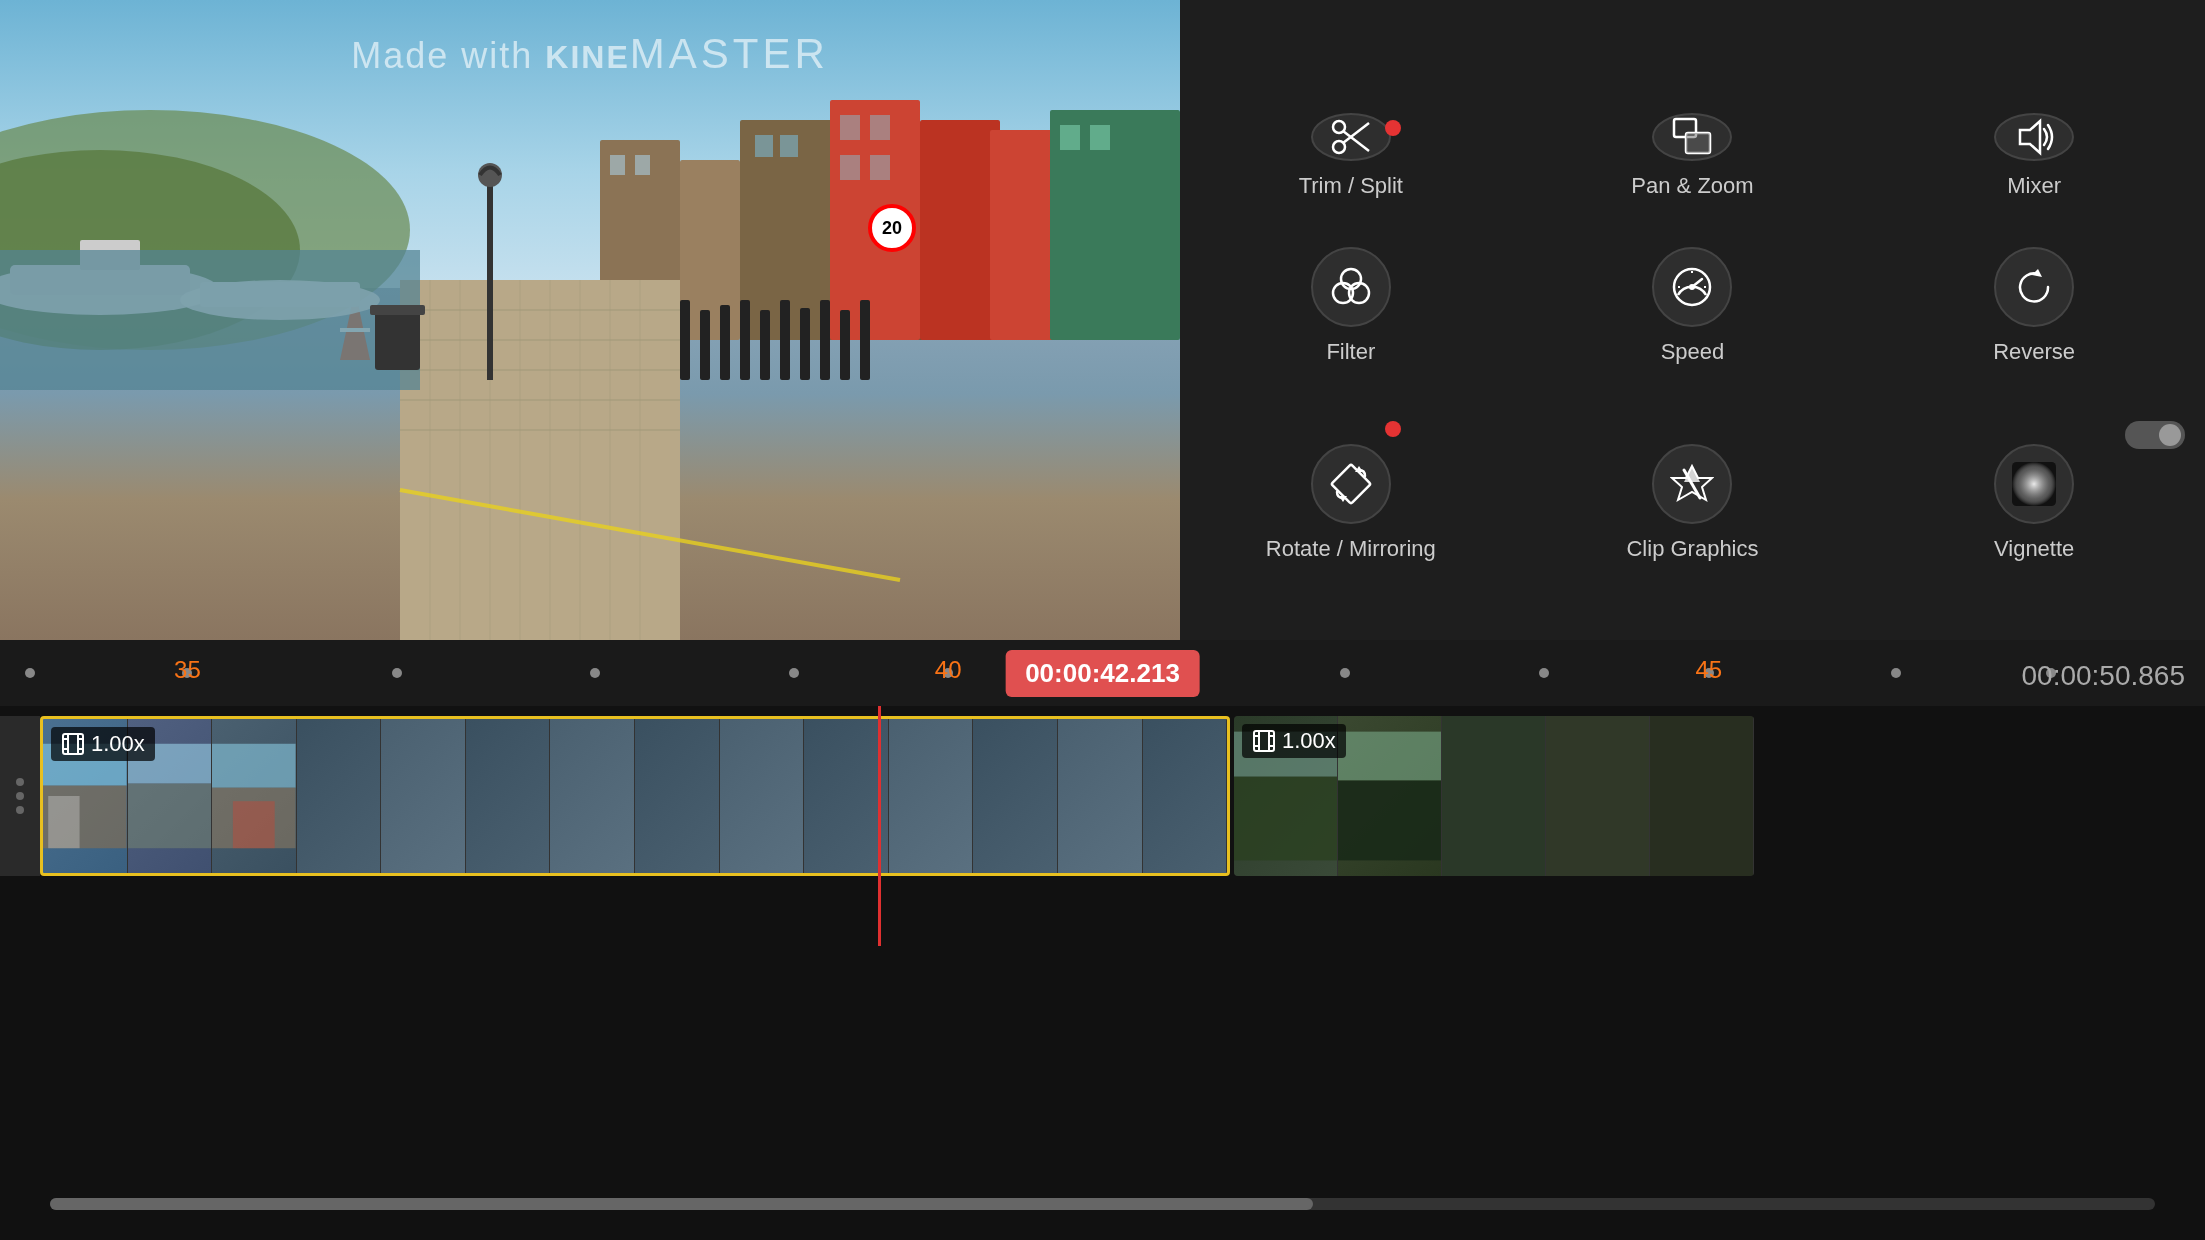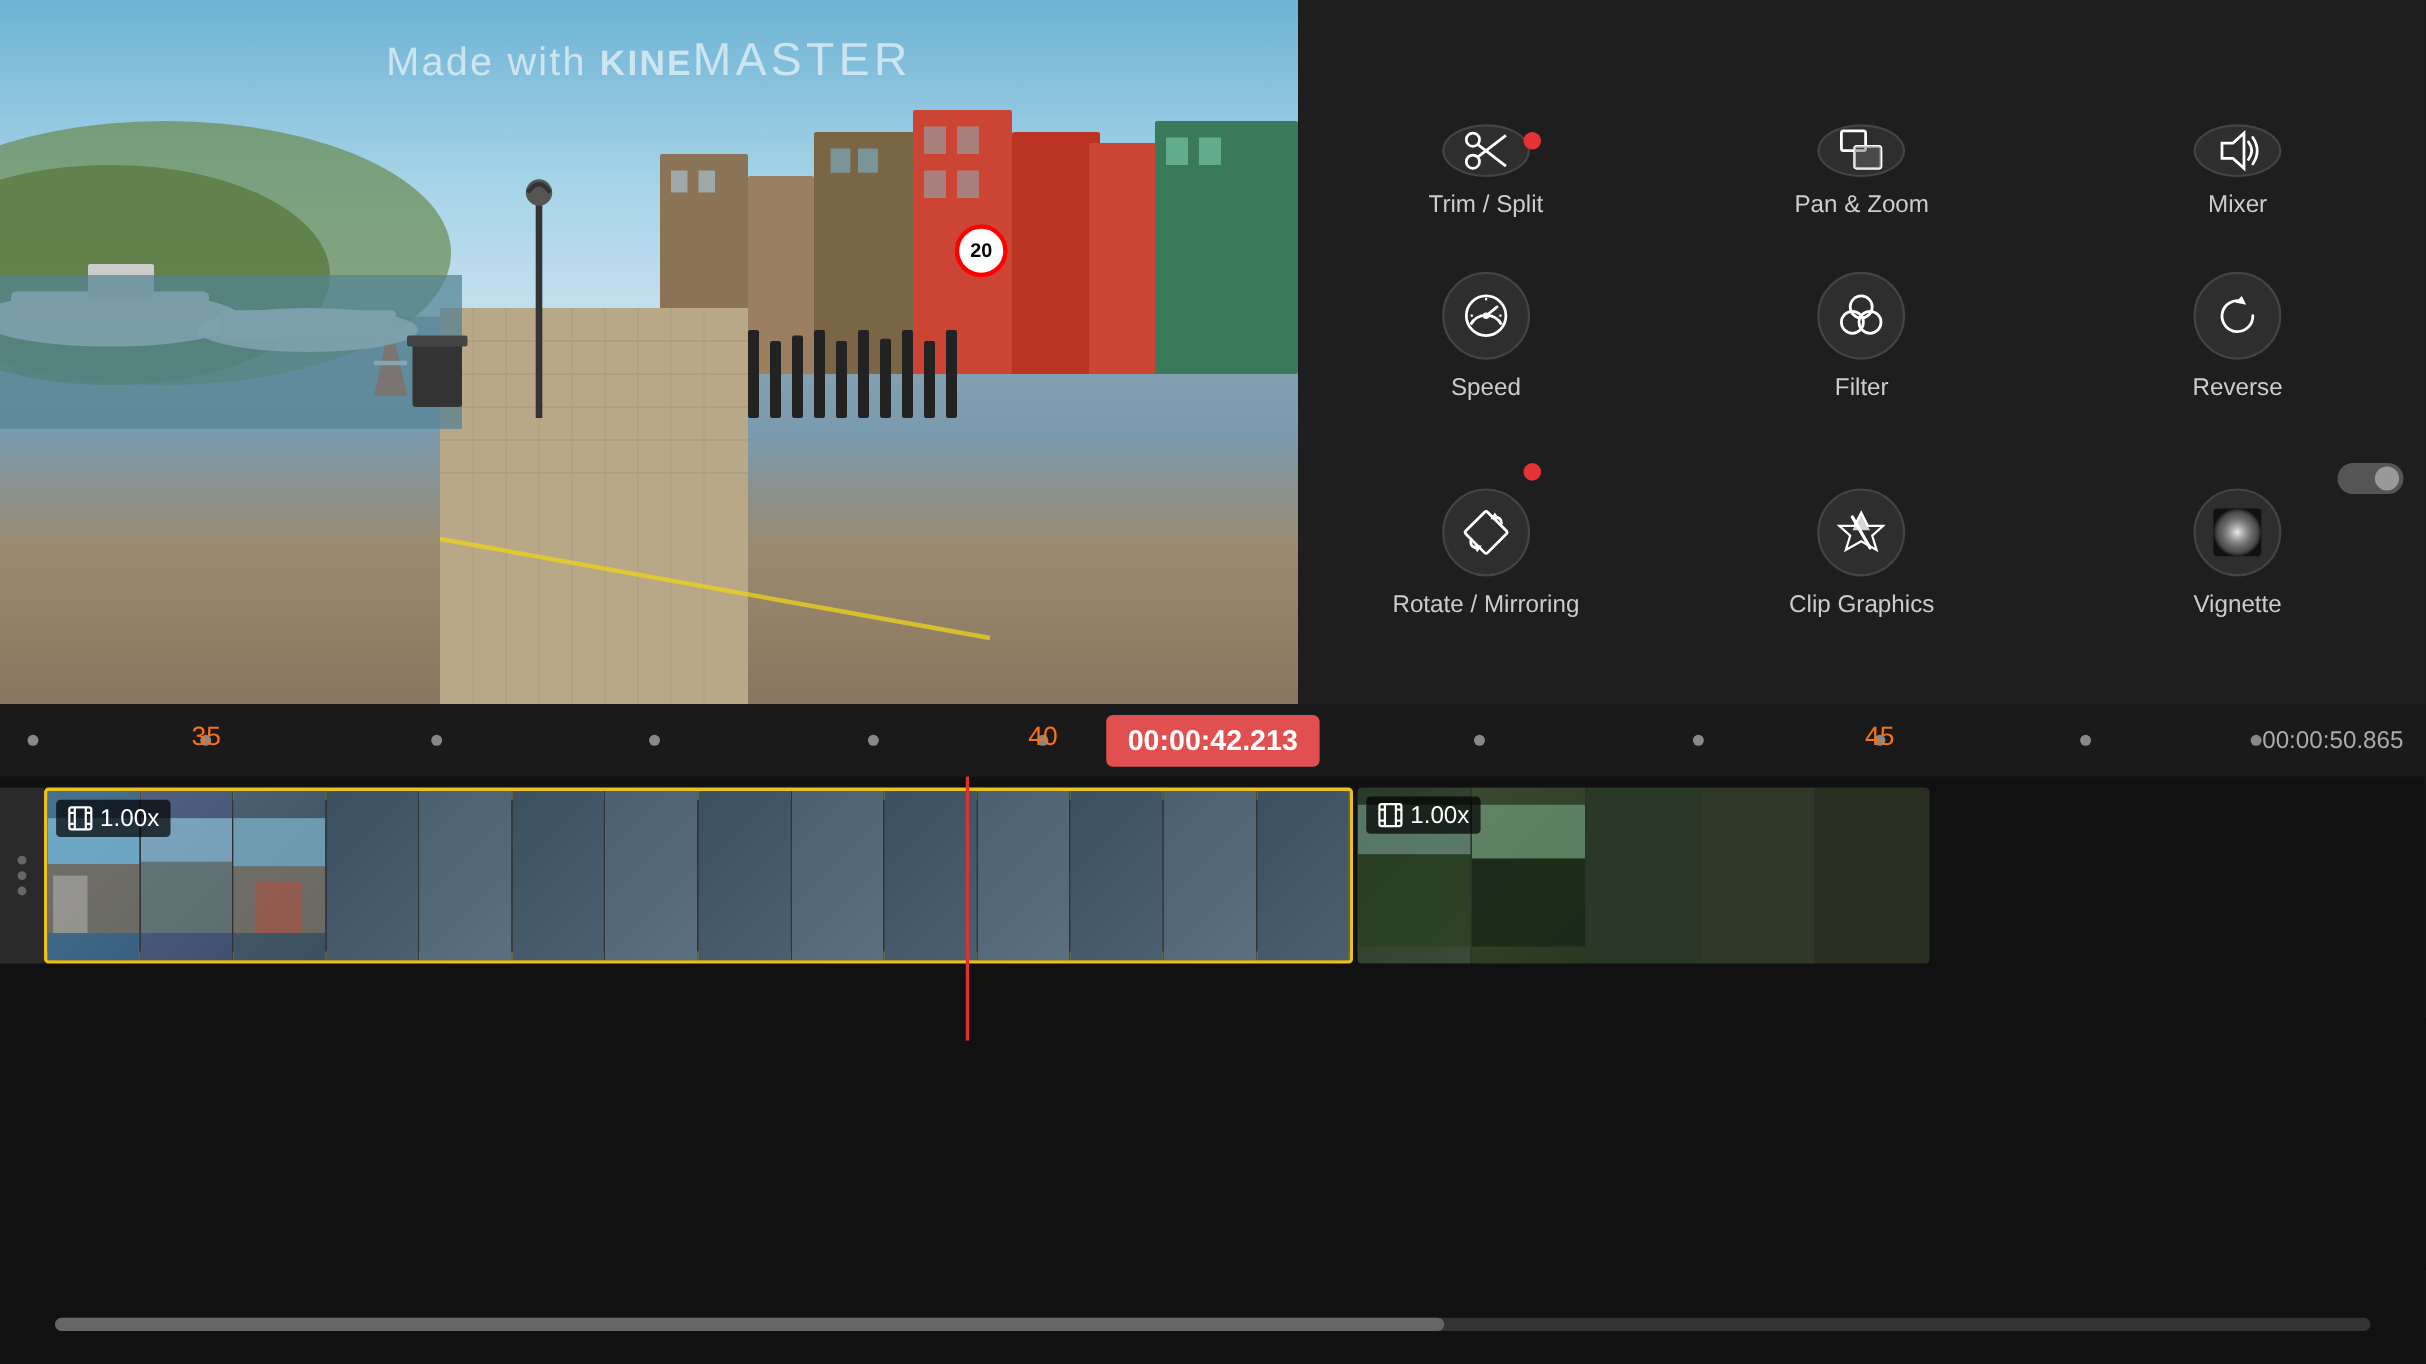--- a/index.html
+++ b/index.html
@@ -230,21 +230,21 @@
       font-weight: 600;
       white-space: nowrap;
       z-index: 10;
     }
 
     .end-time {
       position: absolute;
       right: 20px;
       top: 20px;
       color: #aaa;
-      font-size: 22px;
+      font-size: 28px;
     }
 
     
     .timeline-track {
       position: absolute;
       top: 66px;
       left: 0;
       right: 0;
       height: 180px;
       display: flex;
@@ -544,43 +544,43 @@
         <path d="M36 10 Q44 22 36 34" stroke="white" stroke-width="2.5" fill="none" stroke-linecap="round"></path>
       </svg>
     </div>
     <span class="tool-label">Mixer</span>
   </div>
 
   <div class="tool-btn">
     <div class="tool-icon">
       <svg viewBox="0 0 44 44" fill="none">
 
+        <circle cx="22" cy="14" r="10" stroke="white" stroke-width="2.5" fill="none"></circle>
+        <circle cx="14" cy="28" r="10" stroke="white" stroke-width="2.5" fill="none"></circle>
+        <circle cx="30" cy="28" r="10" stroke="white" stroke-width="2.5" fill="none"></circle>
+      </svg>
+    </div>
+    <span class="tool-label">Filter</span>
+  </div>
+
+  <div class="tool-btn">
+    <div class="tool-icon">
+      <svg viewBox="0 0 44 44" fill="none">
+
         <circle cx="22" cy="22" r="18" stroke="white" stroke-width="2.5" fill="none"></circle>
         <path d="M8 30 A16 16 0 0 1 36 30" stroke="white" stroke-width="2.5" fill="none"></path>
         <line x1="22" y1="22" x2="32" y2="14" stroke="white" stroke-width="2.5" stroke-linecap="round"></line>
         <circle cx="22" cy="22" r="3" fill="white"></circle>
 
         <line x1="8" y1="22" x2="10" y2="22" stroke="white" stroke-width="2"></line>
         <line x1="36" y1="22" x2="34" y2="22" stroke="white" stroke-width="2"></line>
         <line x1="22" y1="6" x2="22" y2="8" stroke="white" stroke-width="2"></line>
       </svg>
     </div>
     <span class="tool-label">Speed</span>
-  </div>
-
-  <div class="tool-btn">
-    <div class="tool-icon">
-      <svg viewBox="0 0 44 44" fill="none">
-
-        <circle cx="22" cy="14" r="10" stroke="white" stroke-width="2.5" fill="none"></circle>
-        <circle cx="14" cy="28" r="10" stroke="white" stroke-width="2.5" fill="none"></circle>
-        <circle cx="30" cy="28" r="10" stroke="white" stroke-width="2.5" fill="none"></circle>
-      </svg>
-    </div>
-    <span class="tool-label">Filter</span>
   </div>
 
   <div class="tool-btn">
     <div class="tool-icon">
       <svg viewBox="0 0 44 44" fill="none">
 
         <path d="M36 22 A14 14 0 1 1 26 9" stroke="white" stroke-width="2.5" fill="none" stroke-linecap="round"></path>
         <polygon points="26,4 30,12 20,10" fill="white"></polygon>
       </svg>
     </div>

